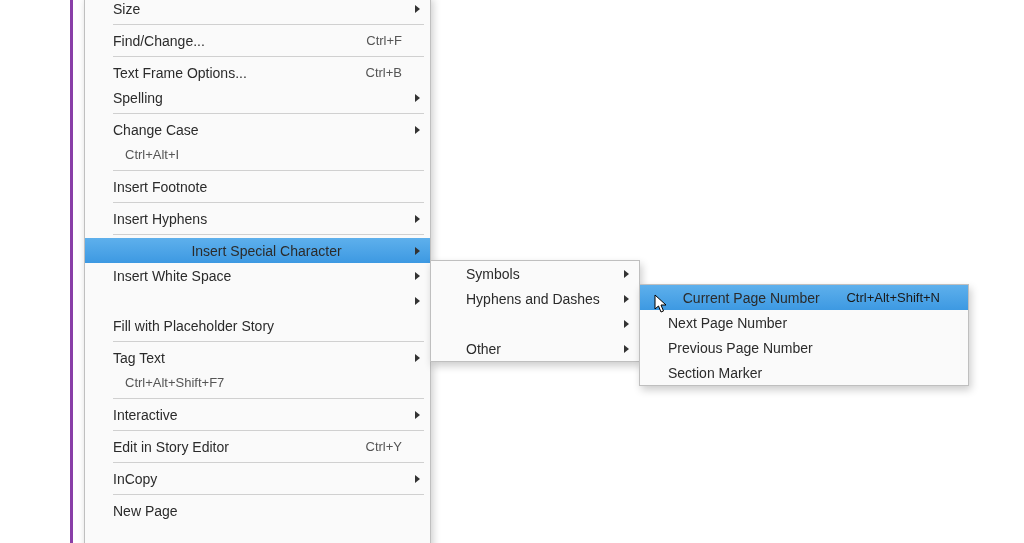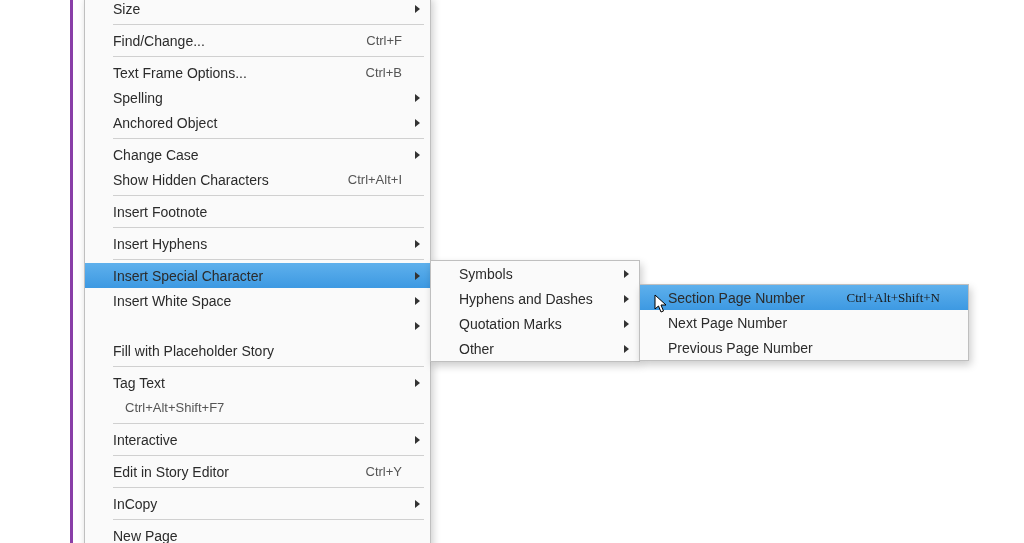--- a/index.html
+++ b/index.html
@@ -30,49 +30,51 @@
     .menu.primary {
       left: 84px;
       top: -5px;
       width: 347px;
       height: 600px;
     }
     .menu.secondary {
       left: 430px;
       top: 260px;
       width: 210px;
+      padding-left: 7px;
     }
     .menu.tertiary {
       left: 639px;
       top: 284px;
       width: 330px;
     }
     .menu-item {
       display: flex;
       align-items: center;
       height: 25px;
       padding: 0 10px 0 28px;
       cursor: default;
       position: relative;
     }
     .menu-item.highlighted {
       background: #4aa3e8;
       background: linear-gradient(#5eb0ec, #3d99e2);
+      text-align: center;
     }
     .menu-item .label {
       flex: 1;
       white-space: nowrap;
     }
     .menu-item .shortcut {
       color: #555;
       font-size: 13px;
       margin-left: 12px;
       margin-right: 18px;
     }
-    .menu-item.highlighted .shortcut { color: #1a1a1a; font-family: Liberation Serif, serif; }
+    .menu-item.highlighted .shortcut { color: #1a1a1a; }
     .menu-item .arrow {
       position: absolute;
       right: 10px;
       width: 0; height: 0;
       border-top: 4px solid transparent;
       border-bottom: 4px solid transparent;
       border-left: 5px solid #333;
     }
     .separator {
       height: 1px;
@@ -106,31 +108,26 @@
     </div>
   <div class="separator"></div>
   <div class="menu-item">
       <span class="label">Text Frame Options...</span>
       <span class="shortcut">Ctrl+B</span>
     </div>
   <div class="menu-item">
       <span class="label">Spelling</span>
       <span class="arrow"></span>
     </div>
-  <div class="menu-item">
-      <span class="label">Anchored Object</span>
-      <span class="arrow"></span>
-    </div>
   <div class="separator"></div>
   <div class="menu-item">
       <span class="label">Change Case</span>
       <span class="arrow"></span>
     </div>
   <div class="menu-item">
-      <span class="label">Show Hidden Characters</span>
       <span class="shortcut">Ctrl+Alt+I</span>
     </div>
   <div class="separator"></div>
   <div class="menu-item">
       <span class="label">Insert Footnote</span>
     </div>
   <div class="separator"></div>
   <div class="menu-item">
       <span class="label">Insert Hyphens</span>
       <span class="arrow"></span>
@@ -182,37 +179,39 @@
 <div class="menu secondary">
   <div class="menu-item">
       <span class="label">Symbols</span>
       <span class="arrow"></span>
     </div>
   <div class="menu-item">
       <span class="label">Hyphens and Dashes</span>
       <span class="arrow"></span>
     </div>
   <div class="menu-item">
-      <span class="label">Quotation Marks</span>
       <span class="arrow"></span>
     </div>
   <div class="menu-item">
       <span class="label">Other</span>
       <span class="arrow"></span>
     </div>
 </div>
 
 <div class="menu tertiary">
   <div class="menu-item highlighted">
-      <span class="label">Section Page Number</span>
+      <span class="label">Current Page Number</span>
       <span class="shortcut">Ctrl+Alt+Shift+N</span>
     </div>
   <div class="menu-item">
       <span class="label">Next Page Number</span>
     </div>
   <div class="menu-item">
       <span class="label">Previous Page Number</span>
+    </div>
+  <div class="menu-item">
+      <span class="label">Section Marker</span>
     </div>
 </div>
 
 <svg class="cursor" viewBox="0 0 14 20">
   <path d="M1 1 L1 15 L4.5 12 L7 18 L9.5 17 L7 11 L12 11 Z" fill="#fff" stroke="#000" stroke-width="1"></path>
 </svg>
 
 </body></html>

